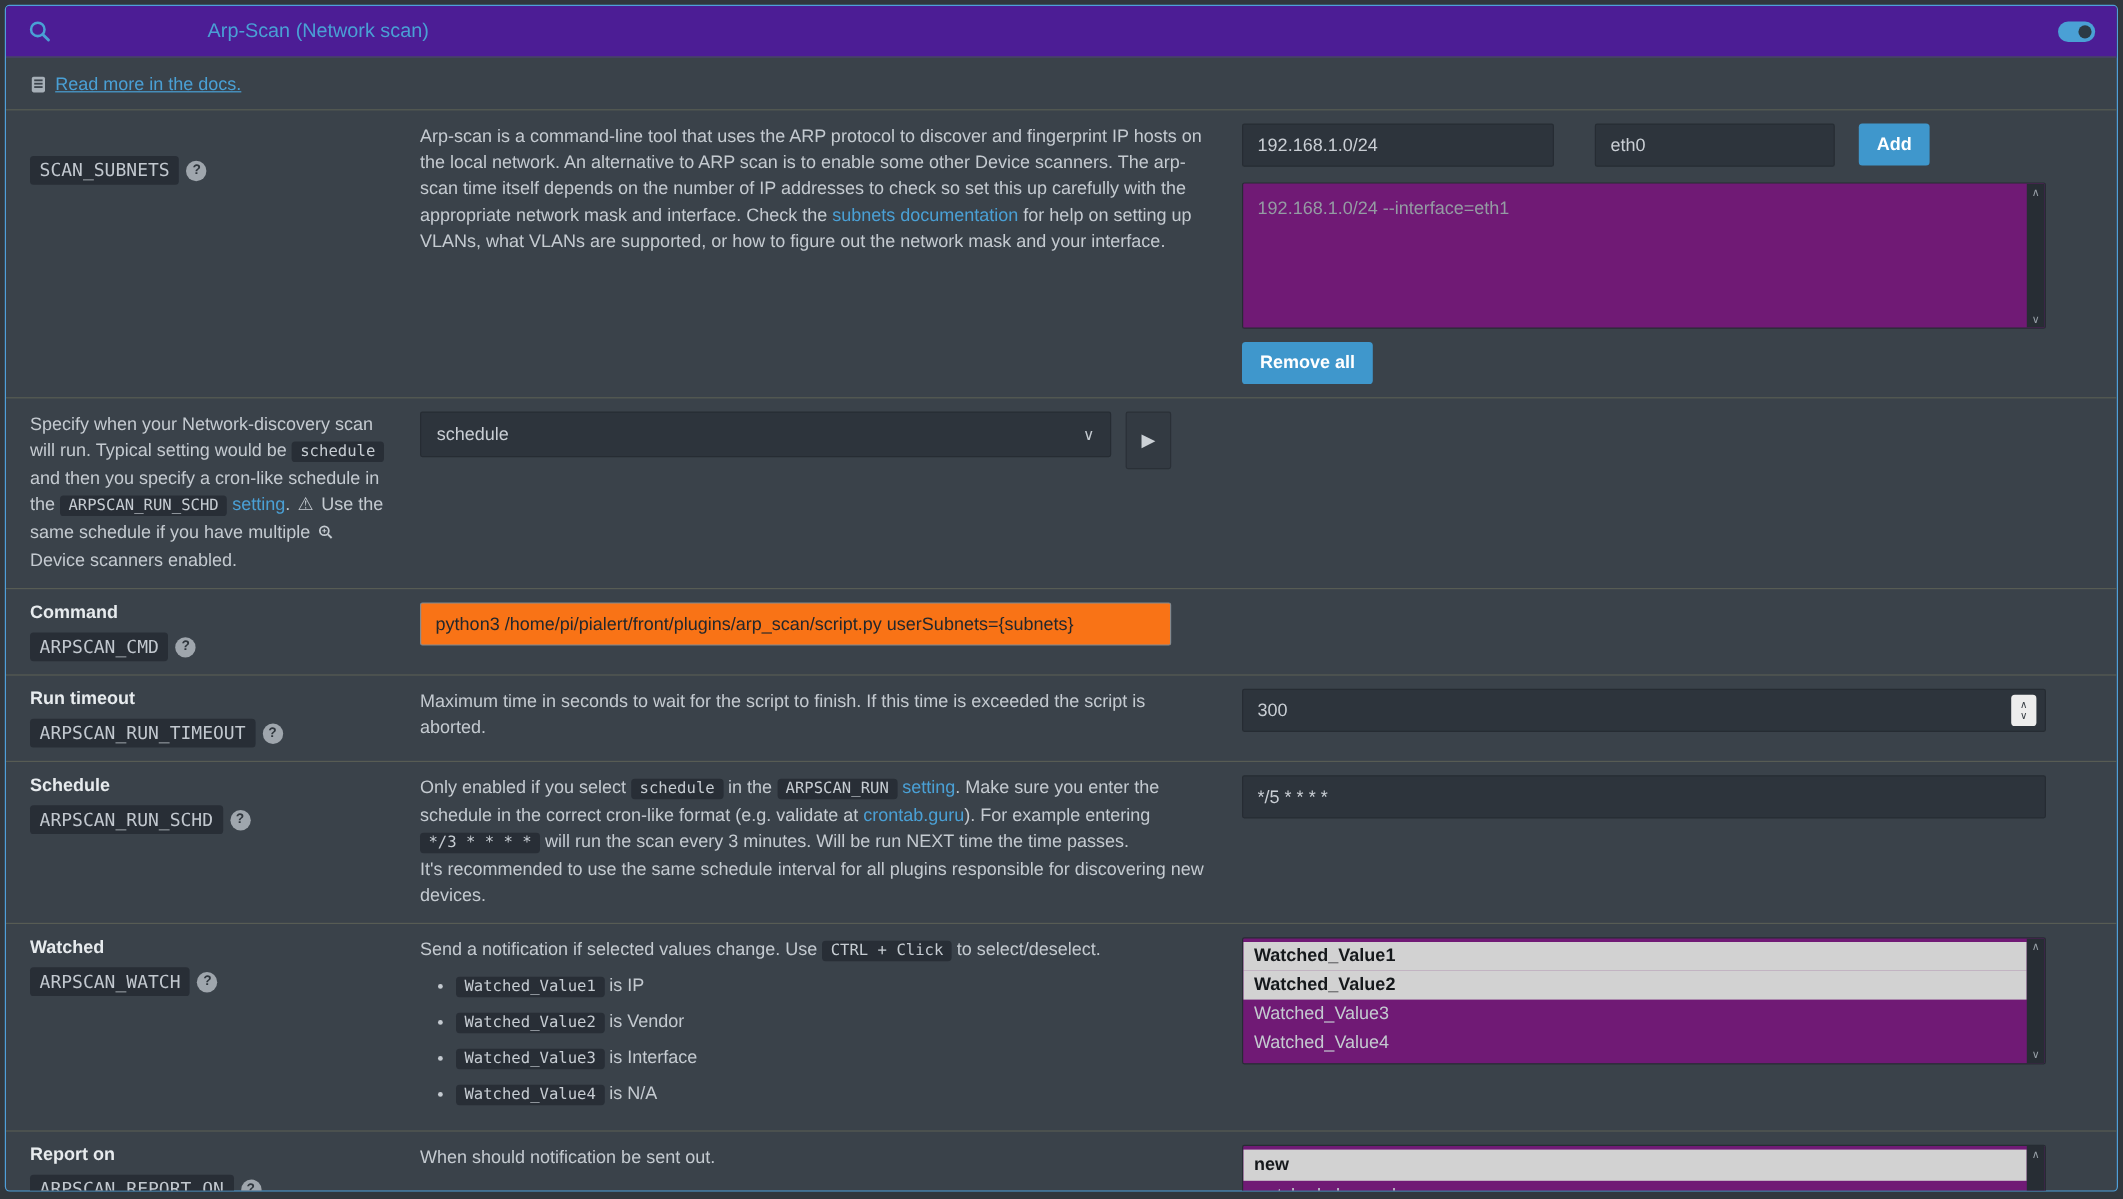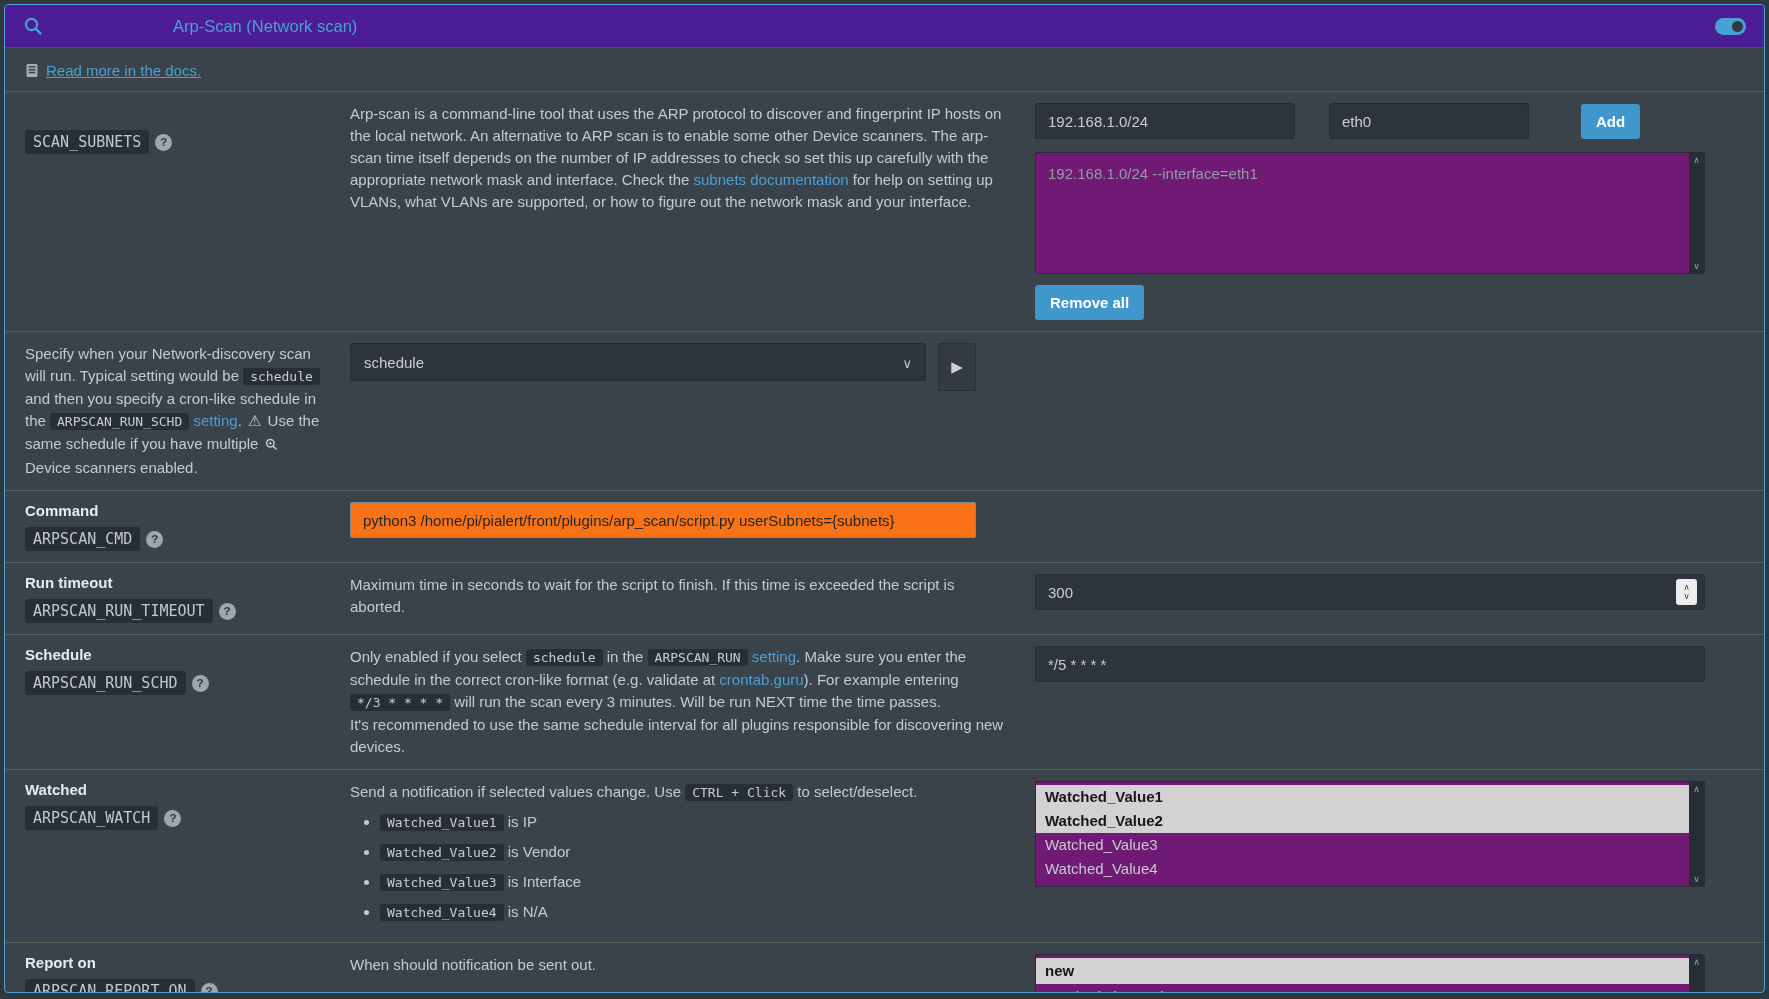--- a/index.html
+++ b/index.html
@@ -32,24 +32,24 @@
   .mag{display:inline-block;vertical-align:-2px;margin:0 2px;}
   .bullets{margin:5px 0 0;padding-left:30px;list-style:disc;color:#c4cad0;font-size:15px;}
   .bullets li{margin:7px 0;}
   .ctl{margin-right:59px;padding-top:2px;}
 
   
   .tinput{height:36px;background:#2d343c;border:1px solid #262c33;color:#c9ced4;padding:0 12px;font-size:15px;border-radius:2px;font-family:"Liberation Sans",sans-serif;box-sizing:border-box;outline:none;}
   .tinput.full{width:100%;}
   .tinput.ro{background:#f97316;color:#23272c;border-color:#84898e;}
   .btn{background:#3f97cc;color:#ffffff;border:none;border-radius:3px;font-size:15px;font-weight:bold;padding:9px 15px;font-family:"Liberation Sans",sans-serif;cursor:pointer;}
-  .subnet-inputs{display:flex;align-items:center;}
+  .subnet-inputs{display:flex;align-items:flex-start;}
   .subnet-inputs .subnet{width:260px;}
   .subnet-inputs .iface{width:200px;margin-left:34px;}
-  .subnet-inputs .btn{margin-left:52px;}
+  .subnet-inputs .btn{margin-left:20px;}
 
   
   .listbox{display:flex;background:#701a75;border:1px solid #262c33;border-radius:2px;overflow:hidden;}
   .opts{flex:1;overflow:hidden;padding:3px 0;}
   .opt{height:24px;line-height:24px;padding:0 9px;color:#c4cad0;font-size:15px;white-space:nowrap;cursor:pointer;}
   .opt.sel{background:#d2d2d2;color:#15181b;font-weight:bold;}
   .roomy .opt{height:26px;line-height:26px;}
   .list-item{color:#949ba3;font-size:15px;padding:9px 12px;cursor:pointer;}
   .scrolltrack{width:15px;background:#272d34;display:flex;flex-direction:column;justify-content:space-between;align-items:center;padding:2px 0;cursor:pointer;}
   .sa{color:#98a0a8;font-size:9px;line-height:10px;}

